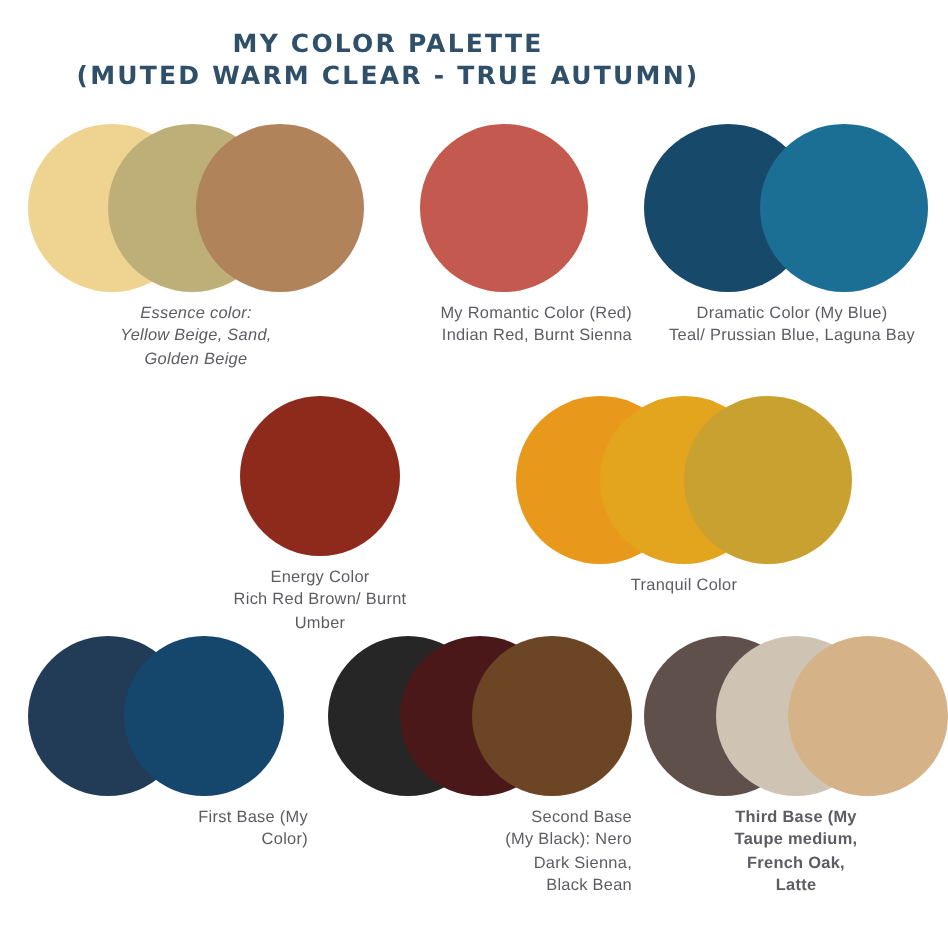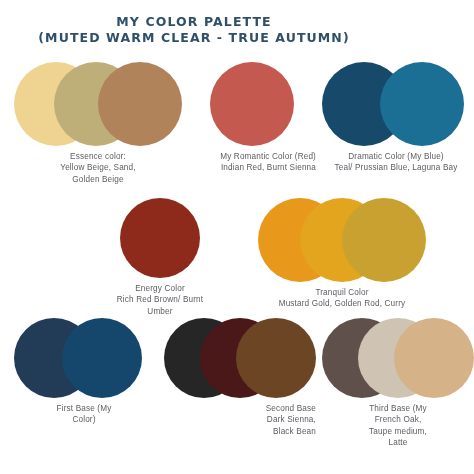--- a/index.html
+++ b/index.html
@@ -85,21 +85,21 @@
     <div class="title-line" style="color: rgb(47, 80, 104);">MY COLOR PALETTE</div>
     <div class="title-line" style="color: rgb(47, 80, 104);">(MUTED WARM CLEAR - TRUE AUTUMN)</div>
   </div>
 
   <div class="group" id="g-essence">
     <div class="circles" style="height: 84px;">
       <div class="circle" title="Yellow Beige" style="background: rgb(239, 212, 145); width: 84px; height: 84px; left: 0px; z-index: 1;"></div>
       <div class="circle" title="Sand" style="background: rgb(190, 174, 120); width: 84px; height: 84px; left: 40px; z-index: 2;"></div>
       <div class="circle" title="Golden Beige" style="background: rgb(176, 131, 90); width: 84px; height: 84px; left: 84px; z-index: 3;"></div>
     </div>
-    <div class="caption" style="color: rgb(92, 92, 99);">
+    <div class="caption" style="color: rgb(92, 92, 99); font-style: italic;">
         <span class="cap-line">Essence color:</span>
         <span class="cap-line">Yellow Beige, Sand,</span>
         <span class="cap-line">Golden Beige</span>
       </div>
   </div>
 
   <div class="group" id="g-romantic">
     <div class="circles" style="height: 84px;">
       <div class="circle" title="Indian Red / Burnt Sienna" style="background: rgb(196, 89, 79); width: 84px; height: 84px; left: 22px; z-index: 1;"></div>
     </div>
@@ -132,55 +132,55 @@
   </div>
 
   <div class="group" id="g-tranquil">
     <div class="circles" style="height: 84px;">
       <div class="circle" title="Mustard Gold" style="background: rgb(232, 153, 28); width: 84px; height: 84px; left: 0px; z-index: 1;"></div>
       <div class="circle" title="Golden Rod" style="background: rgb(226, 165, 29); width: 84px; height: 84px; left: 42px; z-index: 2;"></div>
       <div class="circle" title="Curry" style="background: rgb(201, 161, 48); width: 84px; height: 84px; left: 84px; z-index: 3;"></div>
     </div>
     <div class="caption" style="color: rgb(92, 92, 99);">
         <span class="cap-line">Tranquil Color</span>
-        <span class="cap-line">Mustard Gold, Golden Rod, Curry</span>
       </div>
   </div>
 
   <div class="group" id="g-first">
     <div class="circles" style="height: 80px;">
       <div class="circle" title="Titan" style="background: rgb(34, 60, 87); width: 80px; height: 80px; left: 0px; z-index: 1;"></div>
       <div class="circle" title="Marine Blue" style="background: rgb(20, 71, 107); width: 80px; height: 80px; left: 48px; z-index: 2;"></div>
     </div>
-    <div class="caption" style="color: rgb(92, 92, 99);">
+    <div class="caption" style="color: rgb(92, 92, 99); text-align: right;">
         <span class="cap-line">First Base (My</span>
         <span class="cap-line">Color)</span>
       </div>
   </div>
 
   <div class="group" id="g-second">
     <div class="circles" style="height: 80px;">
       <div class="circle" title="Nero" style="background: rgb(38, 38, 38); width: 80px; height: 80px; left: 0px; z-index: 1;"></div>
       <div class="circle" title="Dark Sienna" style="background: rgb(74, 24, 24); width: 80px; height: 80px; left: 36px; z-index: 2;"></div>
       <div class="circle" title="Black Bean" style="background: rgb(107, 69, 36); width: 80px; height: 80px; left: 72px; z-index: 3;"></div>
     </div>
     <div class="caption" style="color: rgb(92, 92, 99); text-align: right;">
         <span class="cap-line">Second Base</span>
+        <span class="cap-line">(My Black): Nero</span>
         <span class="cap-line">Dark Sienna,</span>
         <span class="cap-line">Black Bean</span>
       </div>
   </div>
 
   <div class="group" id="g-third">
     <div class="circles" style="height: 80px;">
       <div class="circle" title="Taupe medium" style="background: rgb(96, 80, 76); width: 80px; height: 80px; left: 0px; z-index: 1;"></div>
       <div class="circle" title="French Oak" style="background: rgb(207, 196, 179); width: 80px; height: 80px; left: 36px; z-index: 2;"></div>
       <div class="circle" title="Latte" style="background: rgb(213, 178, 136); width: 80px; height: 80px; left: 72px; z-index: 3;"></div>
     </div>
-    <div class="caption" style="color: rgb(92, 92, 99);">
+    <div class="caption" style="color: rgb(92, 92, 99); font-weight: bold;">
         <span class="cap-line">Third Base (My</span>
+        <span class="cap-line">Taupe medium,</span>
         <span class="cap-line">French Oak,</span>
-        <span class="cap-line">Taupe medium,</span>
         <span class="cap-line">Latte</span>
       </div>
   </div>
 
 </div>
 
 </body></html>

